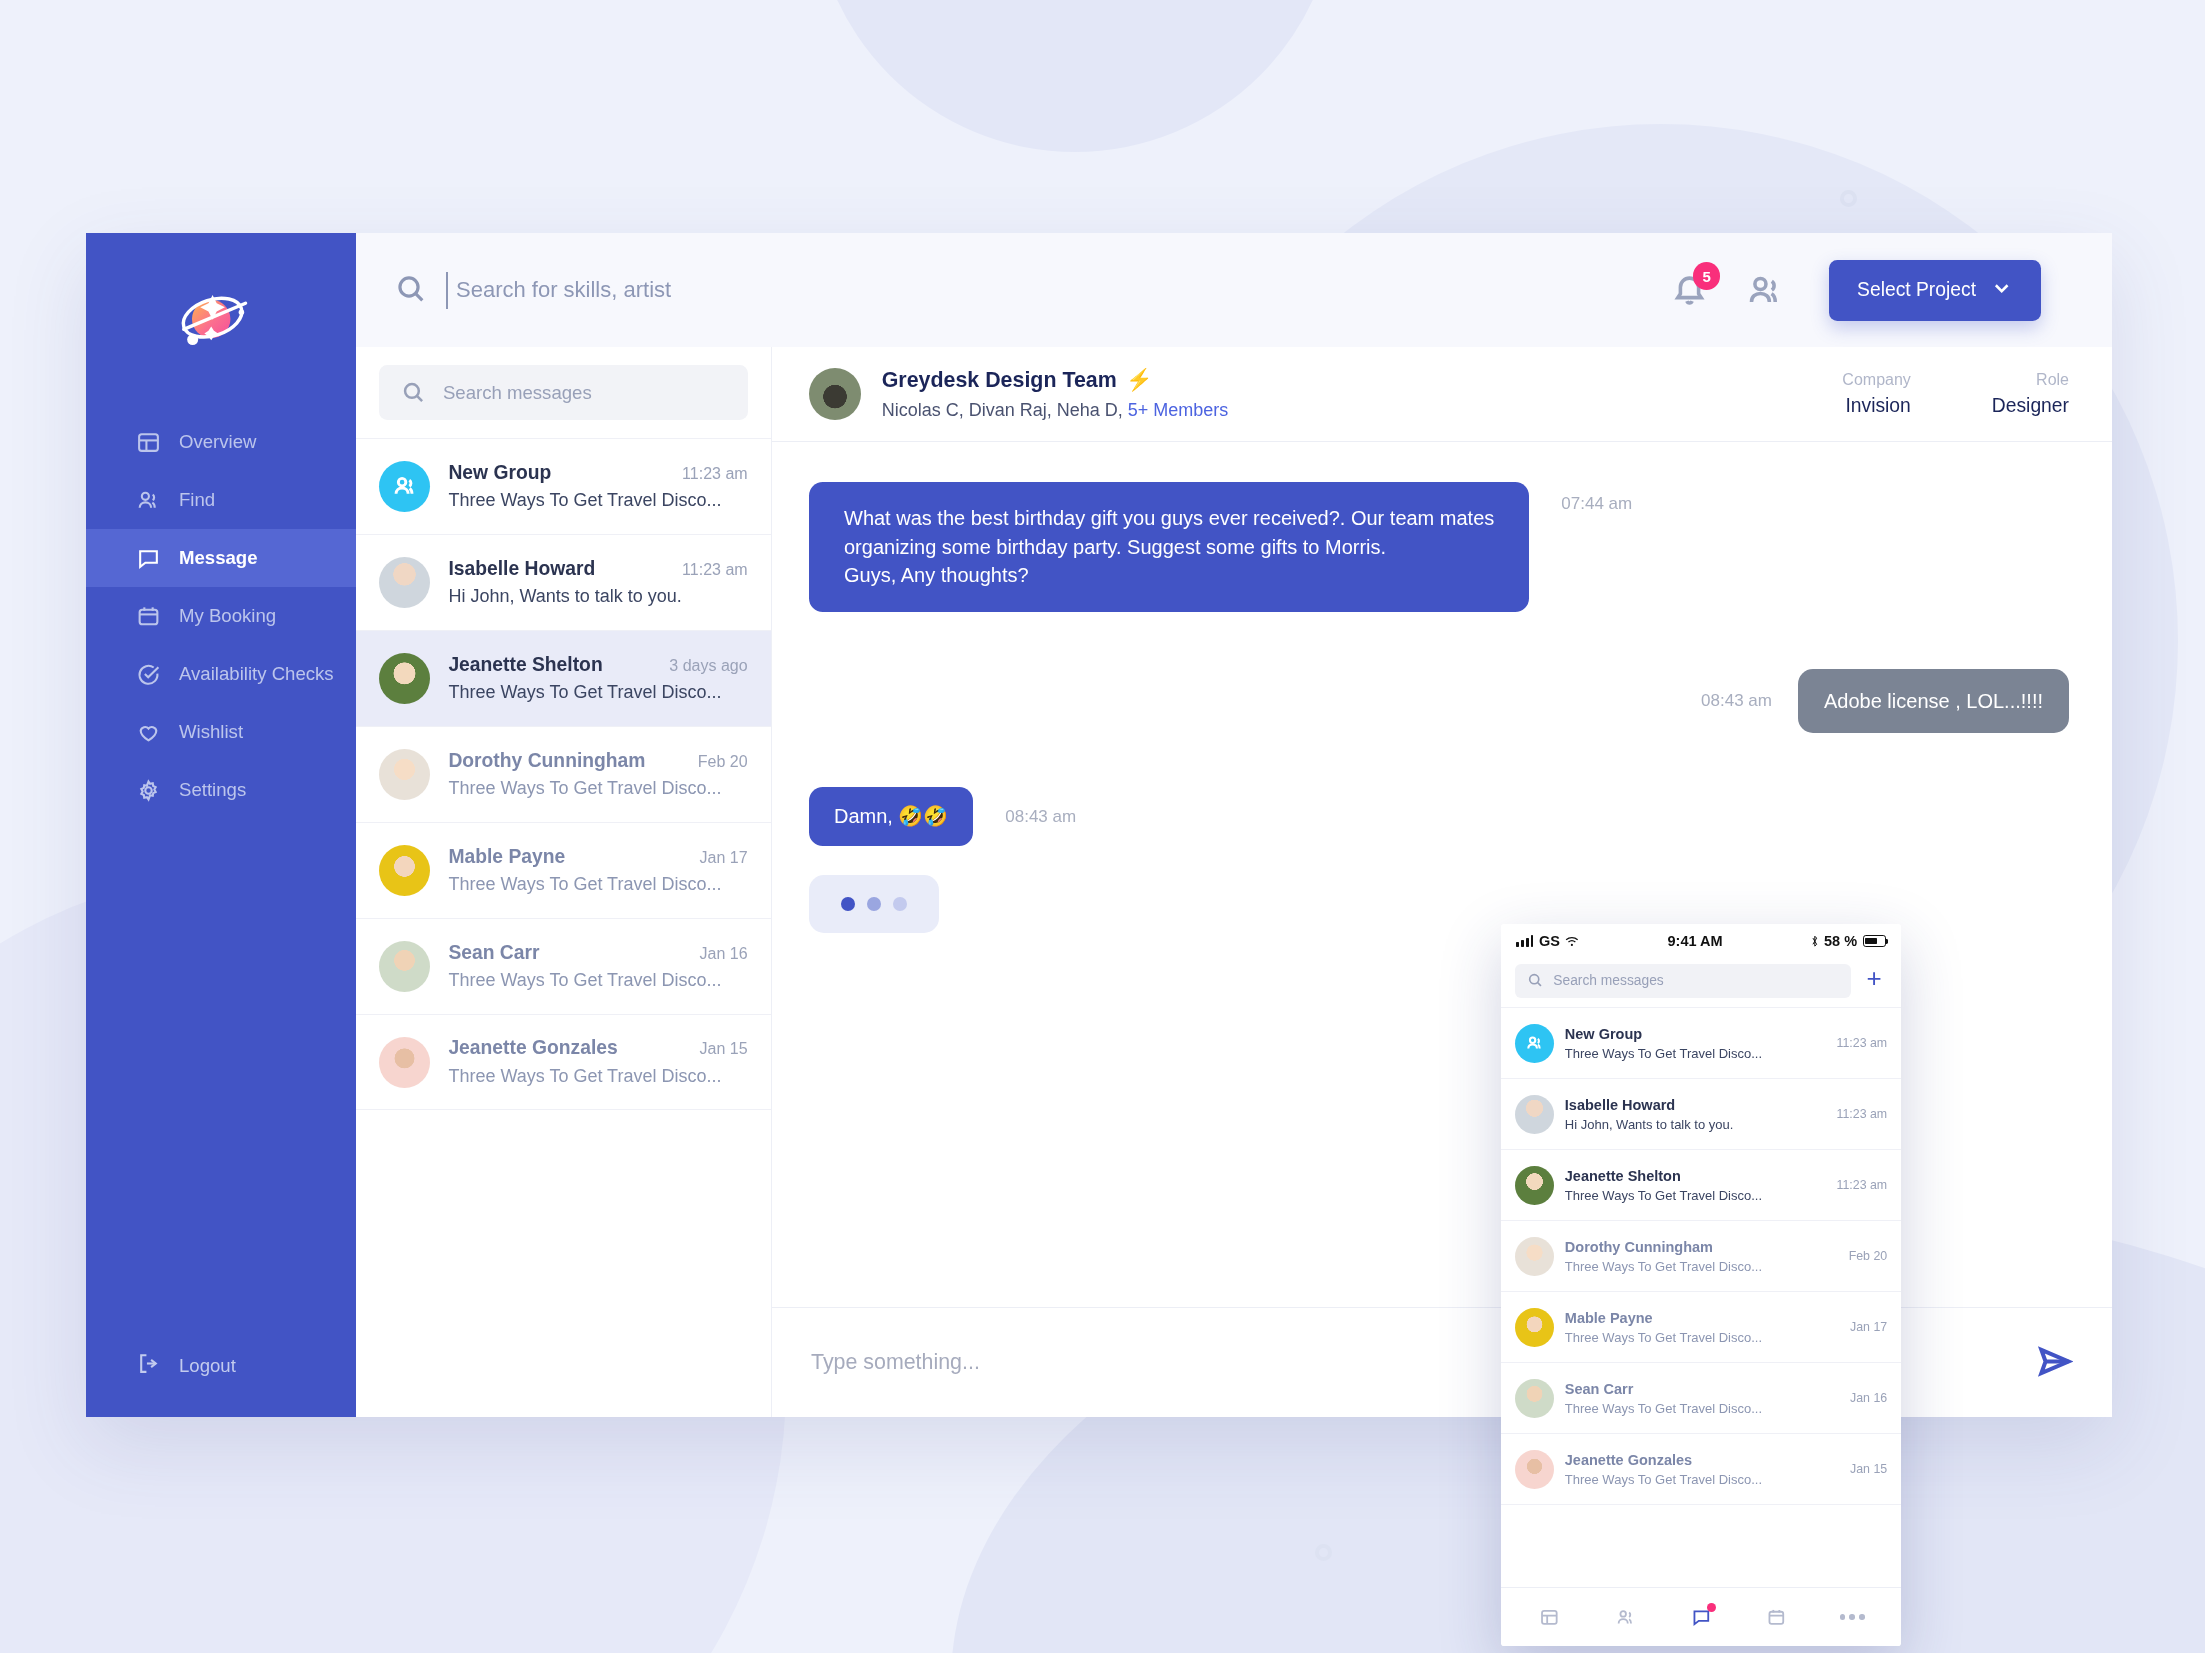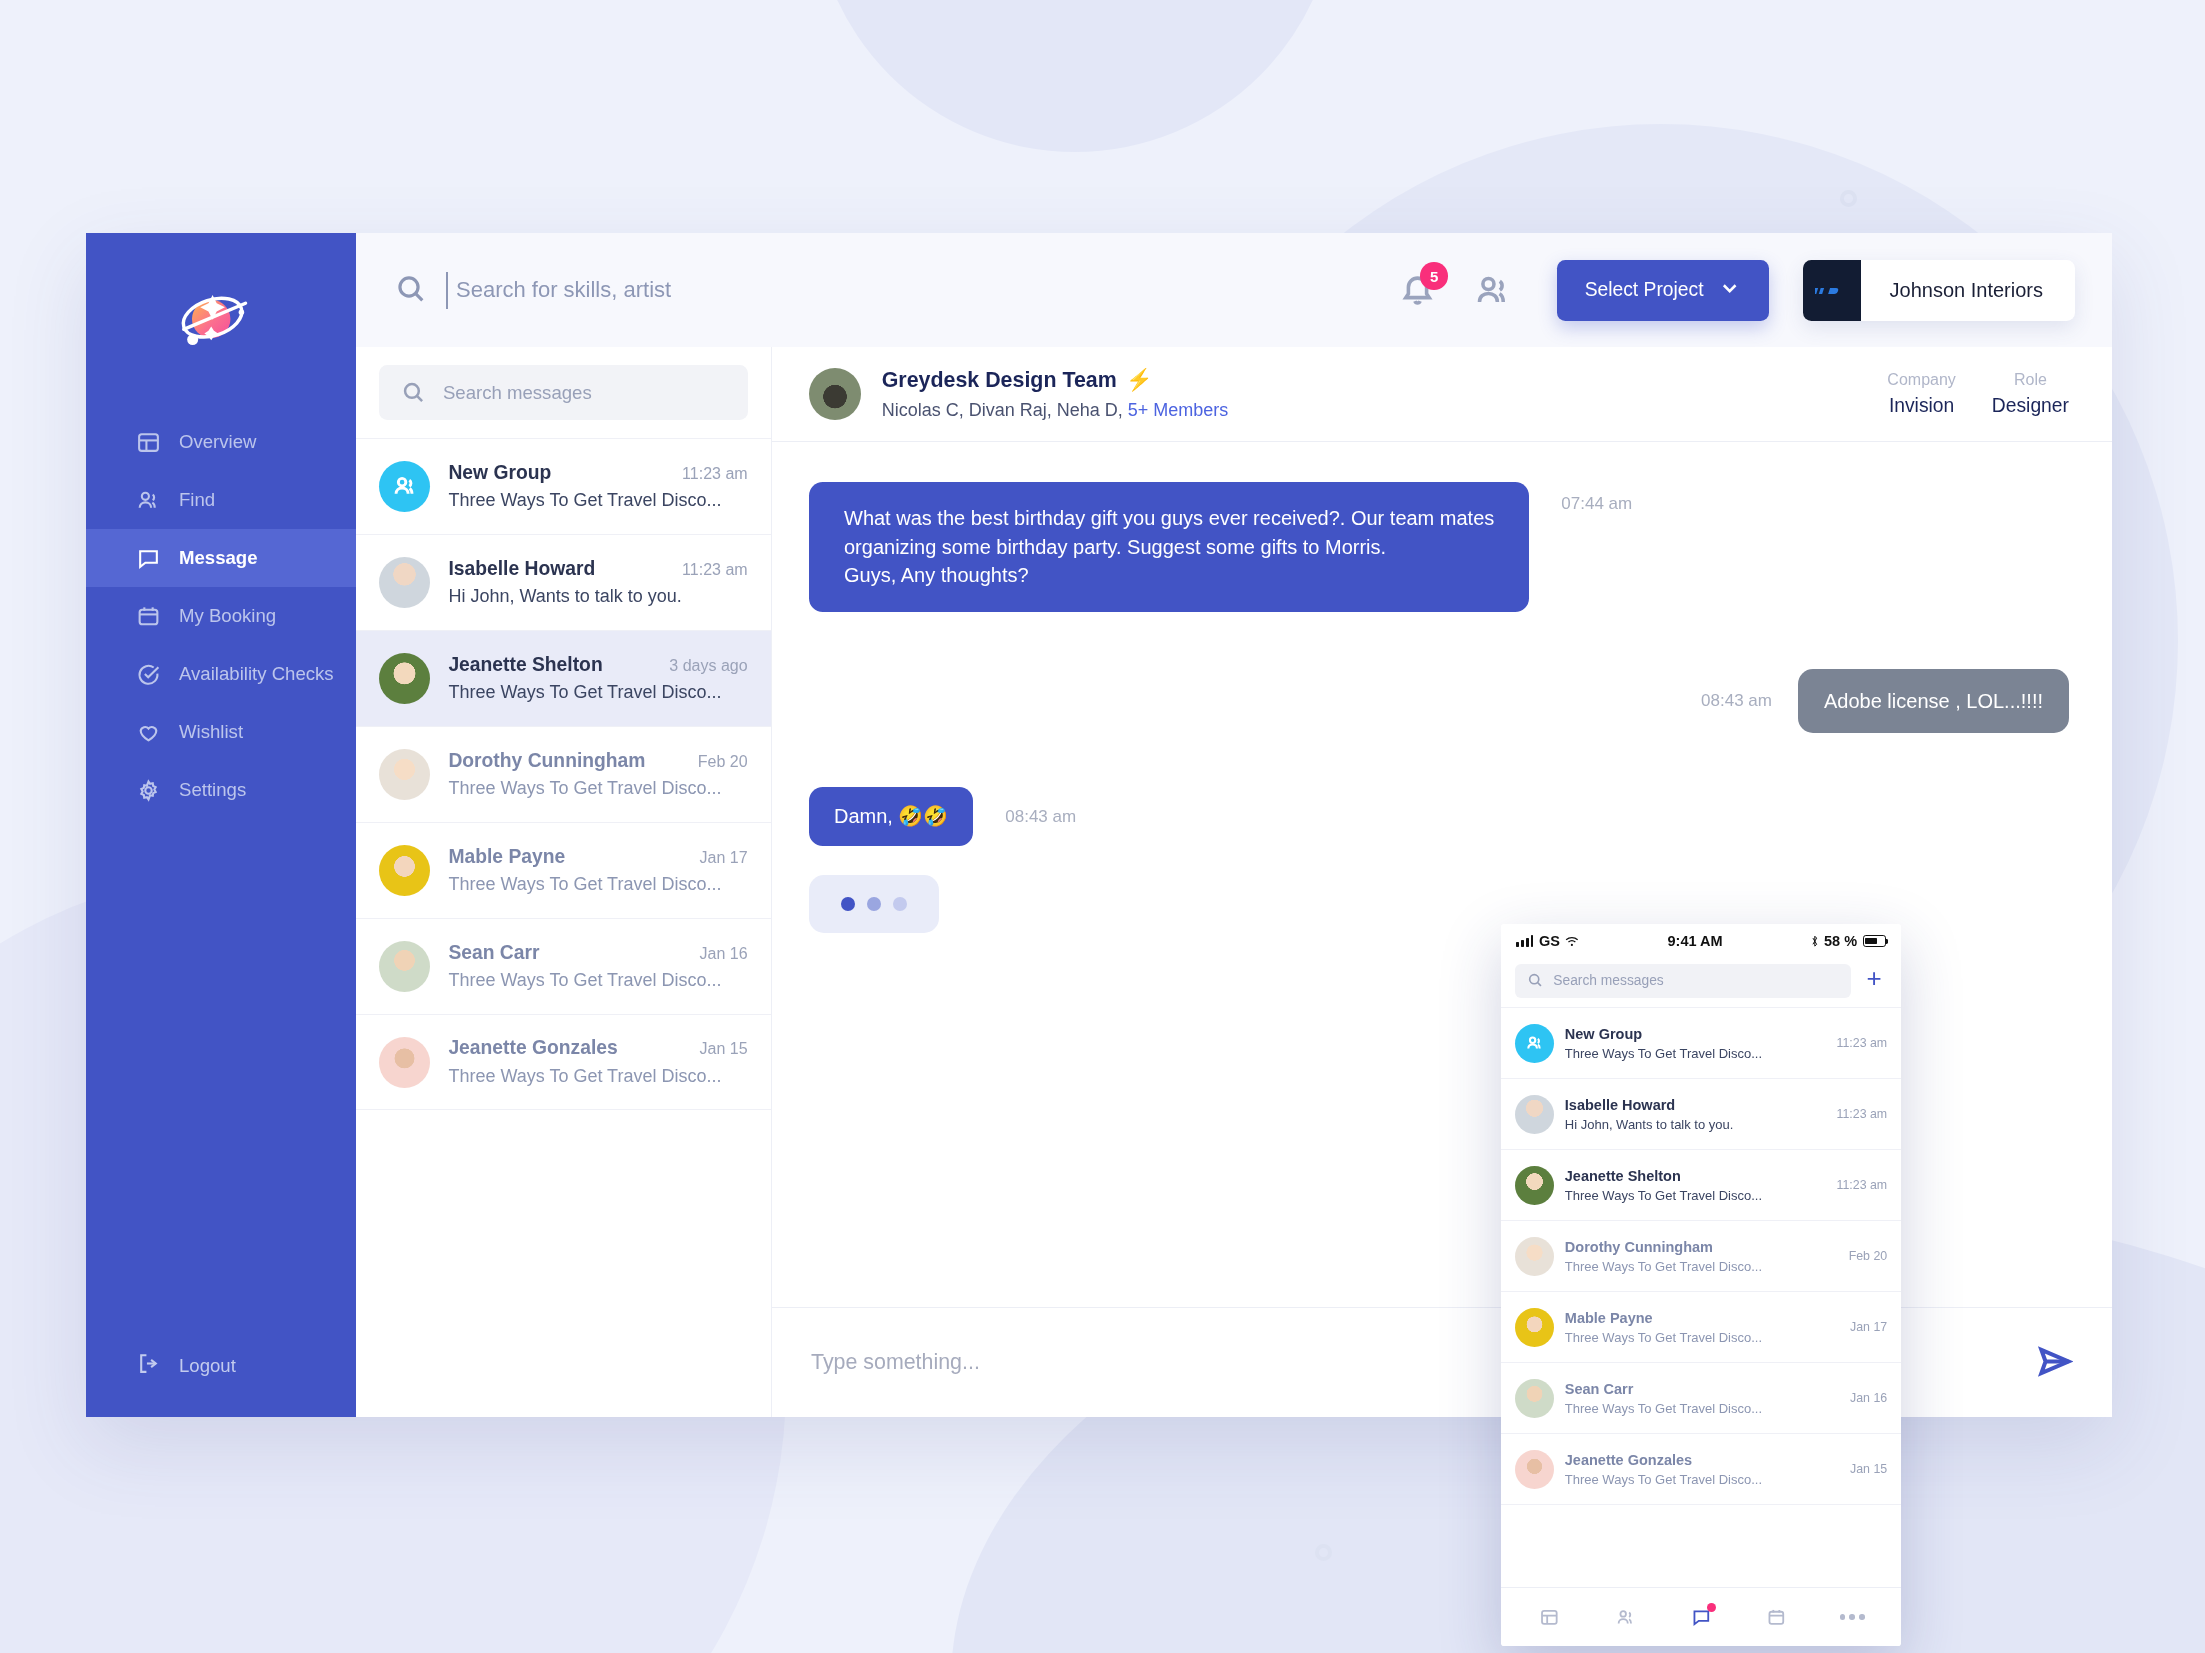--- a/index.html
+++ b/index.html
@@ -153,21 +153,21 @@
   .convcol { flex:1; display:flex; flex-direction:column; min-width:0; background:#fff; }
   .conv-head {
     height:95px; display:flex; align-items:center; padding:0 43px 0 37px;
     border-bottom:0.7px solid #eceef5;
   }
   .ch-av { width:52px; height:52px; border-radius:50%; overflow:hidden; flex:0 0 52px; margin-right:20.7px; }
   .ch-t1 { font-size:21.4px; font-weight:bold; color:#1b2559; display:flex; align-items:center; gap:9.6px; }
   .ch-t2 { font-size:18px; color:#4a5270; margin-top:6.9px; }
   .ch-t2 a { color:#4c63e0; text-decoration:none; }
   .ch-spacer { flex:1; }
-  .meta { text-align:center; margin-left:36px; }
+  .meta { text-align:right; margin-left:81px; }
   .meta .lbl { font-size:16px; color:#b0b6c9; }
   .meta .val { font-size:19.3px; color:#1b2559; margin-top:6.9px; }
 
   .thread { flex:1; padding:40px 43px 0 37px; position:relative; overflow:hidden; }
   .row { display:flex; align-items:flex-start; margin-bottom:27.6px; }
   .row.me { justify-content:flex-end; }
   .bubble {
     border-radius:13.8px; padding:22px 35px; font-size:20px; line-height:1.43;
     max-width:896px;
   }
@@ -394,32 +394,20 @@
 
         <div class="select-project">
           <span>Select Project</span>
           <span class="chev">
             <svg viewBox="0 0 24 24" width="23.4" height="23.4">
                 <path d="M6 9.5l6 6 6-6"></path>
               </svg>
           </span>
         </div>
 
-        <div class="org-chip">
-          <div class="org-logo">
-            <svg viewBox="0 0 40 20" width="34" height="17">
-              <g fill="#2b7ae0">
-                <rect x="2" y="7" width="4" height="7" transform="skewX(-18)"></rect>
-                <rect x="9" y="7" width="4" height="7" transform="skewX(-18)"></rect>
-                <path d="M20 7h7a3.5 3.5 0 0 1 0 7h-7z" transform="skewX(-18)"></path>
-              </g>
-            </svg>
-          </div>
-          <div class="org-name">Johnson Interiors</div>
-        </div>
       </div>
     </header>
 
     <div class="bodyrow">
 
       <div class="chatlist">
         <div class="cl-searchwrap">
           <div class="cl-search">
             <svg viewBox="0 0 24 24" width="25" height="25">
                 <circle cx="10.5" cy="10.5" r="6.6"></circle>

